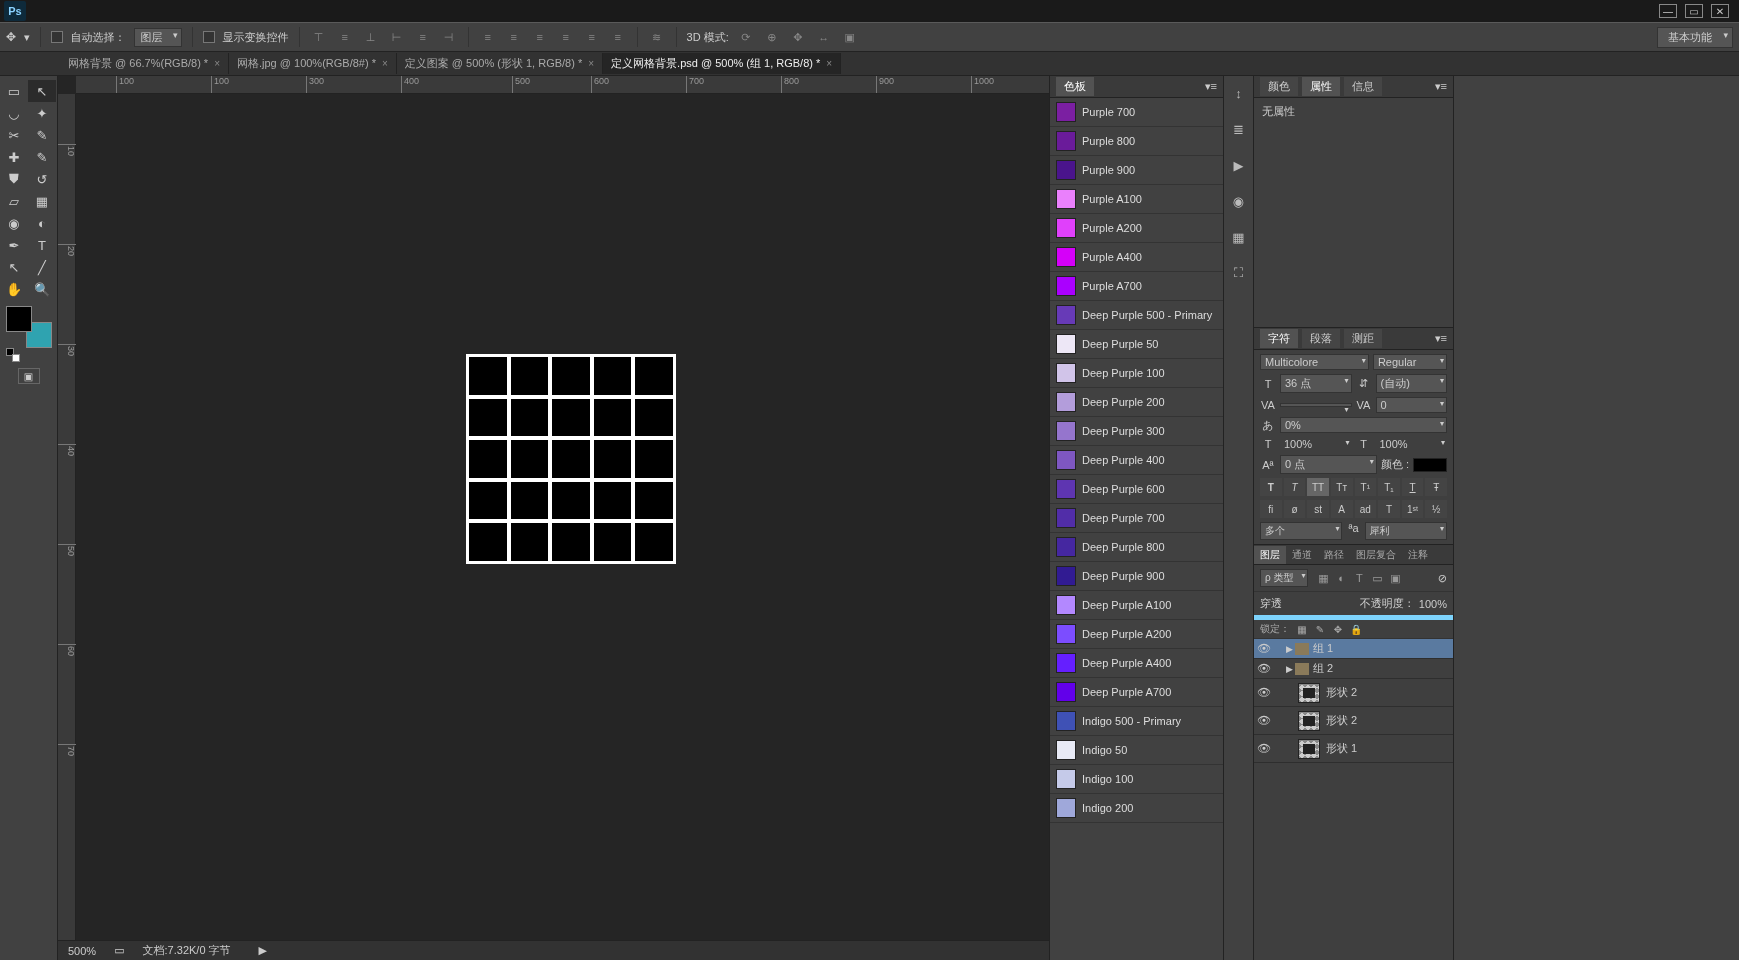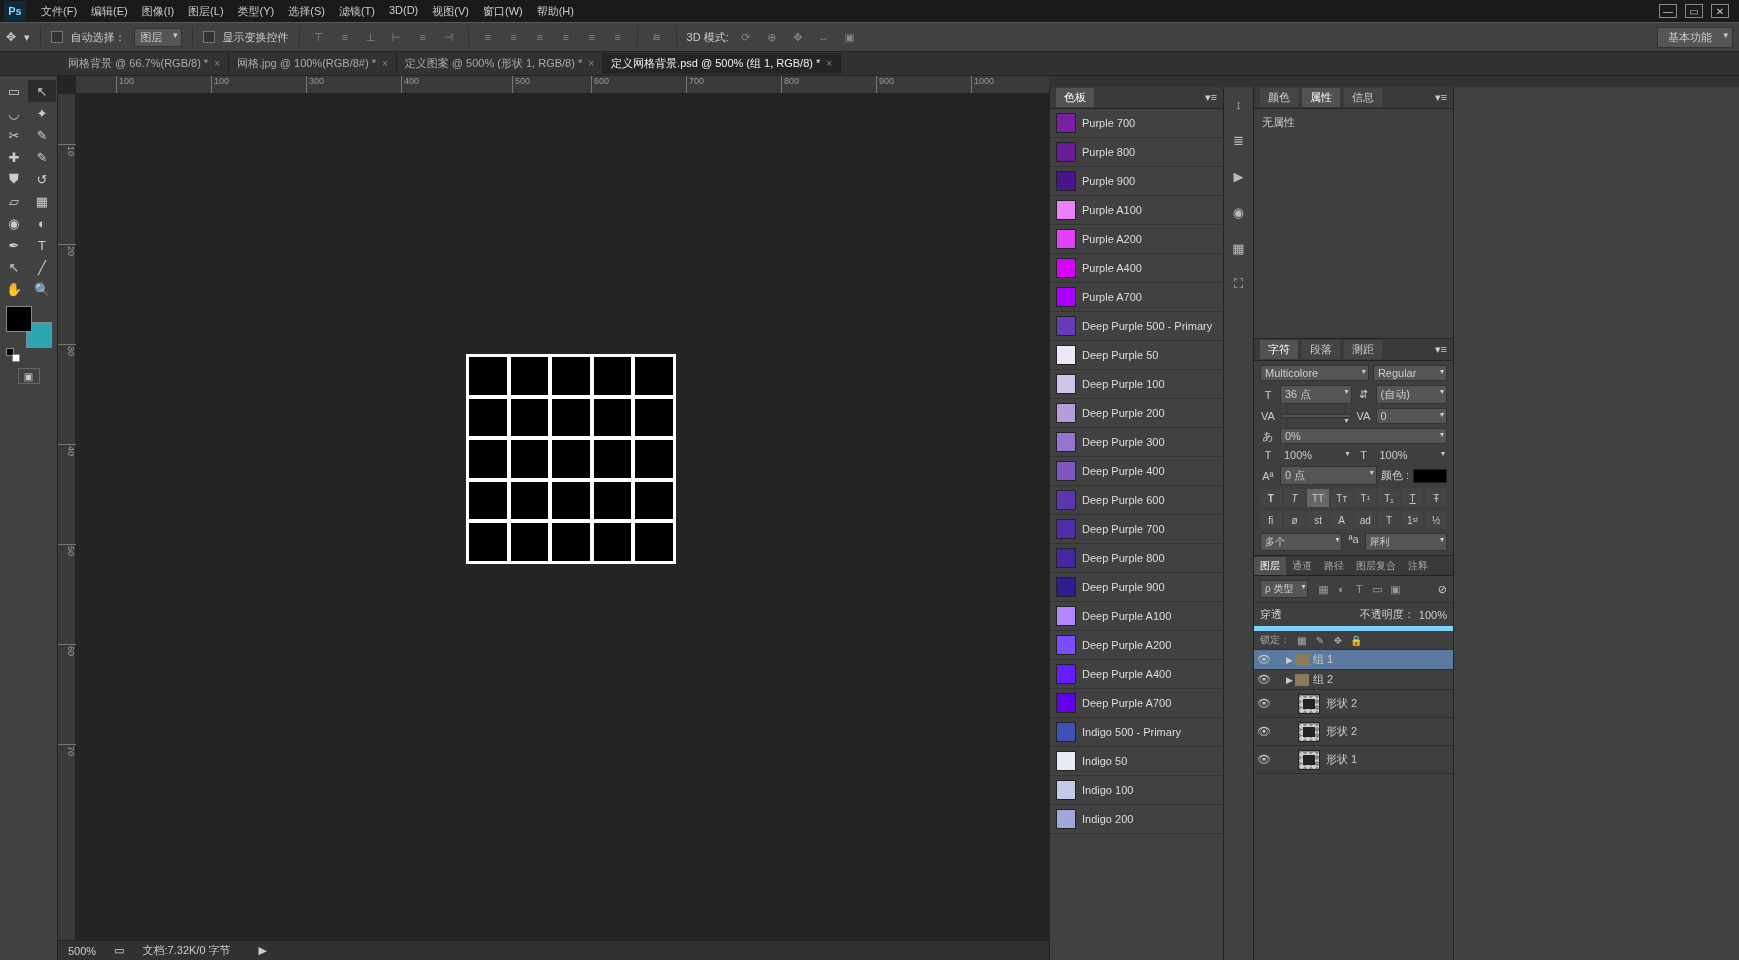--- a/index.html
+++ b/index.html
@@ -58,21 +58,21 @@
 .ruler-v .tick { position: absolute; left: 0; width: 18px; border-top: 1px solid #777; padding-top: 1px; writing-mode: vertical-rl; }
 .viewport { flex: 1; position: relative; background: #252525; overflow: hidden; }
 .grid-canvas { position: absolute; top: 260px; left: 390px; width: 210px; height: 210px; background: #fff; }
 .grid-inner { position: absolute; inset: 3px; display: grid; grid-template-columns: repeat(5,1fr); grid-template-rows: repeat(5,1fr); gap: 4px; background: #fff; }
 .grid-inner div { background: #000; }
 
 .statusbar { height: 20px; background: #323232; border-top: 1px solid #222; display: flex; align-items: center; padding: 0 10px; gap: 18px; font-size: 11px; color: #ccc; }
 .statusbar .arrow { margin-left: 10px; }
 
 
-.rightside { width: 690px; display: flex; background: #414141; margin-top: 11px; }
+.rightside { width: 690px; display: flex; background: #414141; }
 .swatches-col { width: 175px; border-left: 1px solid #222; border-right: 1px solid #222; display: flex; flex-direction: column; }
 .panelhead { height: 22px; background: #3a3a3a; border-bottom: 1px solid #222; display: flex; align-items: center; padding: 0 6px; font-size: 11px; }
 .panelhead .ptab { background: #454545; padding: 2px 8px; margin-right: 4px; }
 .panelhead .ptab.sel { background: #525252; color: #fff; }
 .panelhead .menu-ico { margin-left: auto; }
 .swatchlist { flex: 1; overflow-y: auto; background: #414141; }
 .swatch { display: flex; align-items: center; height: 29px; border-bottom: 1px solid #333; }
 .swatch .chip { width: 20px; height: 20px; margin: 0 6px; border: 1px solid #222; }
 .swatch .nm { font-size: 11px; color: #ddd; }
 
@@ -128,33 +128,20 @@
 .swatchlist::-webkit-scrollbar-thumb, .layerlist::-webkit-scrollbar-thumb { background: #666; }
 
 </style>
 </head>
 <body>
 
 <div class="app">
 
   <div class="titlebar">
     <div class="ps-logo">Ps</div>
-    <div class="menu" id="menu">
-        <span class="mi">文件(F)</span>
-        <span class="mi">编辑(E)</span>
-        <span class="mi">图像(I)</span>
-        <span class="mi">图层(L)</span>
-        <span class="mi">类型(Y)</span>
-        <span class="mi">选择(S)</span>
-        <span class="mi">滤镜(T)</span>
-        <span class="mi">3D(D)</span>
-        <span class="mi">视图(V)</span>
-        <span class="mi">窗口(W)</span>
-        <span class="mi">帮助(H)</span>
-      </div>
     <div class="wincontrols">
       <div class="wc">—</div>
       <div class="wc">▭</div>
       <div class="wc">✕</div>
     </div>
   </div>
 
   <div class="optionsbar">
     <span class="move-icon">✥</span>
     <span>▾</span>

